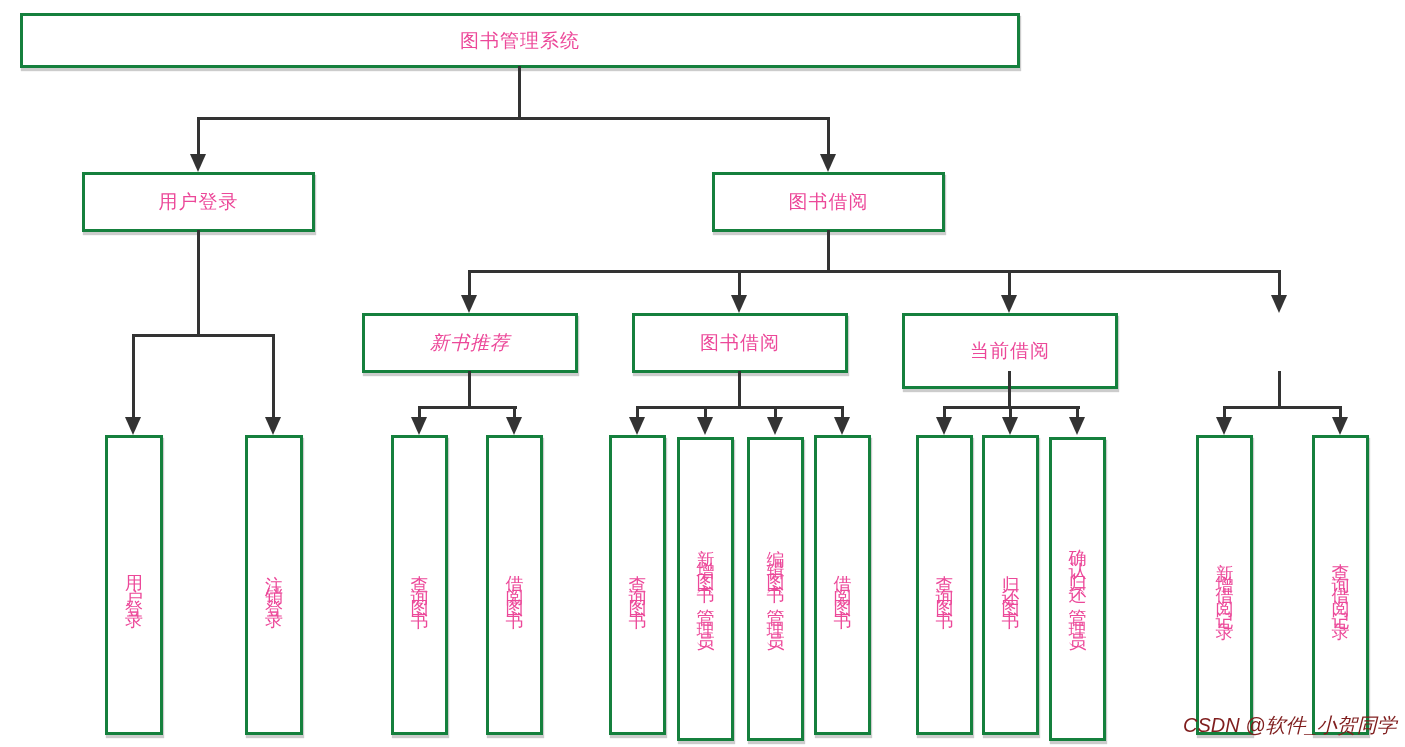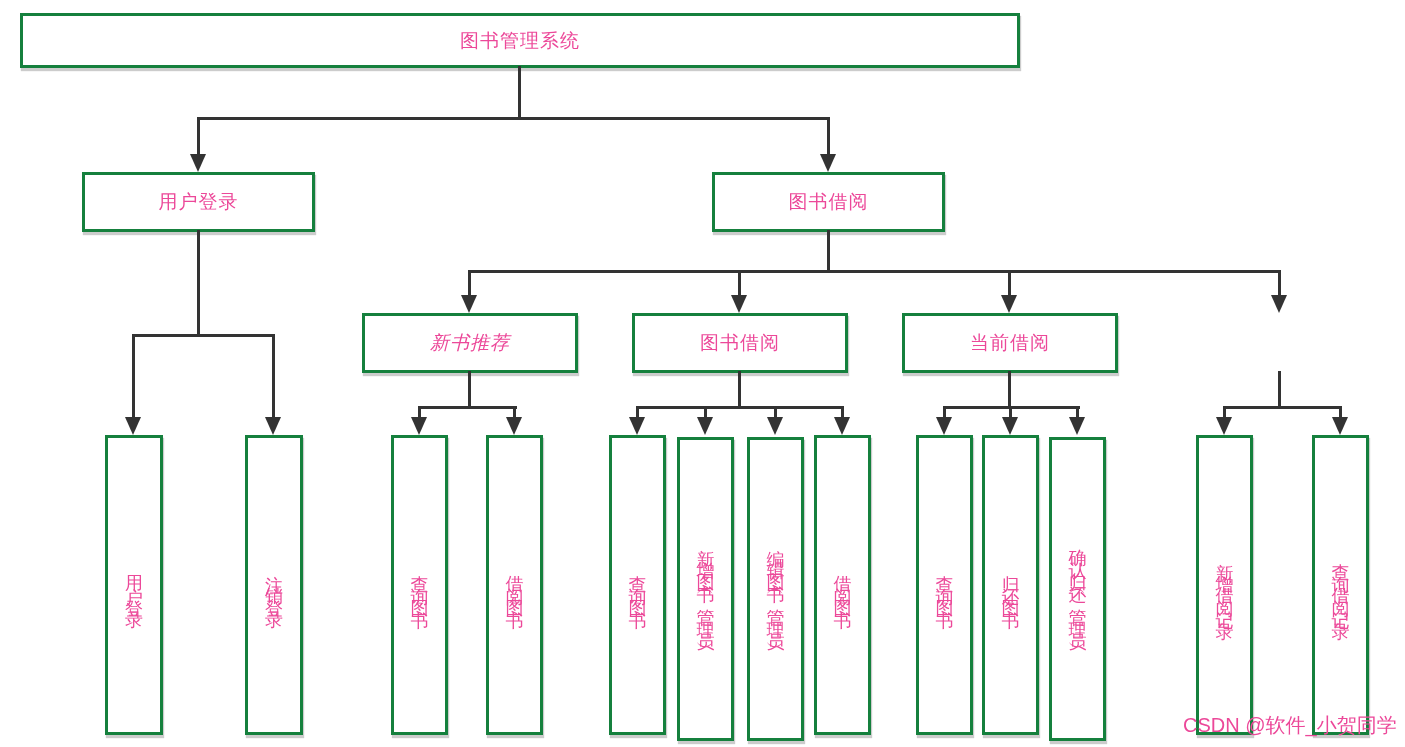--- a/index.html
+++ b/index.html
@@ -34,23 +34,24 @@
   .arr{
     position:absolute;width:0;height:0;
     border-left:8px solid transparent;
     border-right:8px solid transparent;
     border-top:18px solid #333333;
   }
   .wm{
     position:absolute;
     left:1183px;top:712px;
     font-size:20px;
-    color:#ec4899;
+    color:#7f1d1d;
     z-index:10;
     white-space:nowrap;
+    font-style:italic;
   }
 </style>
 </head>
 <body>
 
 <div id="stage">
 
   <div class="box" style="left:20px;top:13px;width:1000px;height:55px;">
     <span class="hlabel">图书管理系统</span>
   </div>
@@ -61,21 +62,21 @@
   <div class="box" style="left:712px;top:172px;width:233px;height:60px;">
     <span class="hlabel">图书借阅</span>
   </div>
 
   <div class="box" style="left:362px;top:313px;width:216px;height:60px;font-style:italic;">
     <span class="hlabel">新书推荐</span>
   </div>
   <div class="box" style="left:632px;top:313px;width:216px;height:60px;">
     <span class="hlabel">图书借阅</span>
   </div>
-  <div class="box" style="left:902px;top:313px;width:216px;height:60px;">
+  <div class="box" style="left:902px;top:313px;width:216px;height:76px;">
     <span class="hlabel">当前借阅</span>
   </div>
 
   <div class="box leaf" style="left:105px;top:435px;width:58px;height:300px;">
     <span>用户登录</span>
   </div>
   <div class="box leaf" style="left:245px;top:435px;width:58px;height:300px;">
     <span>注销登录</span>
   </div>
 

